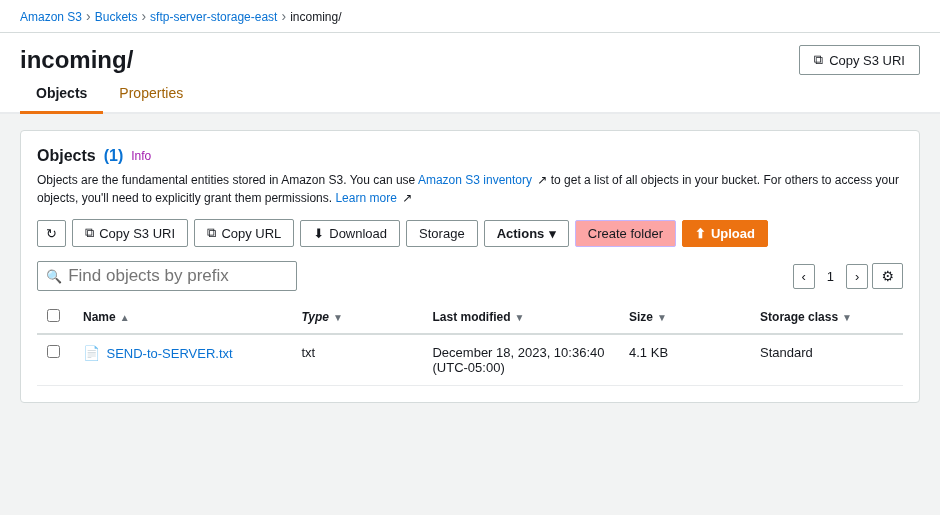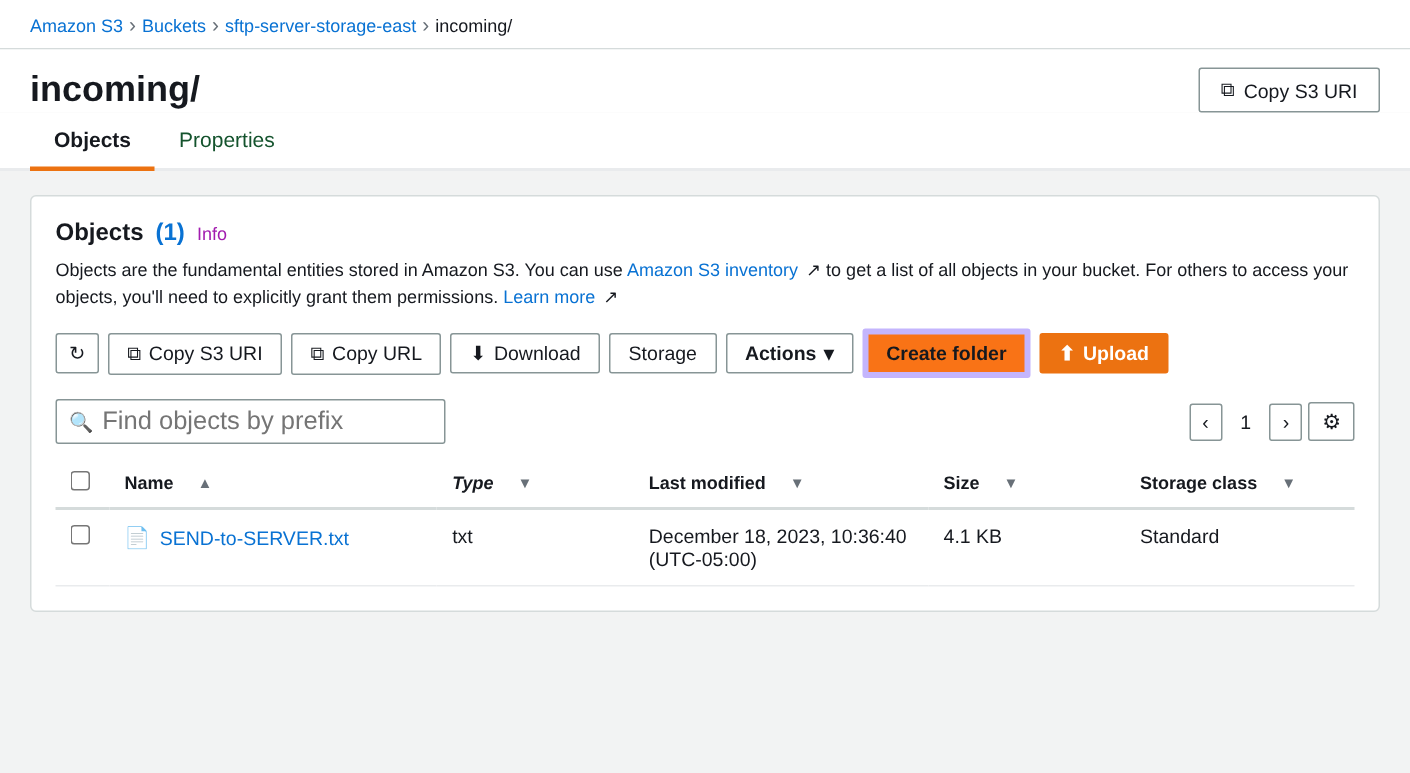--- a/index.html
+++ b/index.html
@@ -13,21 +13,21 @@
     
     .page-header { background: #fff; padding: 12px 20px 0 20px; display: flex; align-items: center; justify-content: space-between; }
     .page-title { font-size: 24px; font-weight: 700; color: #16191f; }
     
     .copy-s3-uri-btn { display: flex; align-items: center; gap: 6px; padding: 6px 14px; border: 1px solid #879596; background: #fff; border-radius: 2px; cursor: pointer; font-size: 13px; color: #16191f; }
     
     .tabs-container { background: #fff; padding: 0 20px; border-bottom: 2px solid #e9ebed; }
     .tabs { display: flex; gap: 0; }
     .tab { padding: 10px 16px; cursor: pointer; font-size: 14px; color: #16191f; border-bottom: 3px solid transparent; margin-bottom: -2px; }
     .tab.active { border-bottom: 3px solid #ec7211; font-weight: 600; color: #16191f; }
-    .tab:not(.active) { color: #14532d; }
+    .tab:not(.active) { color: #a16207; }
     
     .main-content { padding: 16px 20px; }
     
     .objects-card { background: #fff; border: 1px solid #d5dbdb; border-radius: 4px; padding: 16px; }
     
     .objects-header { margin-bottom: 8px; }
     .objects-title-row { display: flex; align-items: center; gap: 8px; margin-bottom: 6px; }
     .objects-title { font-size: 16px; font-weight: 700; }
     .objects-count { font-size: 16px; font-weight: 700; color: #0972d3; }
     .info-link { color: #a21caf; font-size: 12px; text-decoration: none; }
@@ -35,37 +35,37 @@
     .description { font-size: 12px; color: #16191f; line-height: 1.5; margin-bottom: 4px; }
     .description a { color: #0972d3; text-decoration: none; }
     .ext-link { display: inline-flex; align-items: center; margin-left: 2px; }
     
     .toolbar { display: flex; flex-wrap: wrap; align-items: center; gap: 6px; margin-top: 12px; }
     
     .btn { display: flex; align-items: center; gap: 5px; padding: 5px 12px; border-radius: 2px; cursor: pointer; font-size: 13px; border: 1px solid #879596; background: #fff; color: #16191f; }
     .btn-icon-only { padding: 5px 8px; }
     .btn-primary-orange { background: #ec7211; border-color: #ec7211; color: #fff; font-weight: 600; }
     .btn-actions { background: #fff; border: 1px solid #879596; font-weight: 600; align-items: flex-end; }
-    .btn-create-folder { background: #f97316; border: 4px solid #c4b5fd; font-weight: 700; }
+    .btn-create-folder { background: #fca5a5; border: 1px solid #c4b5fd; font-weight: 400; }
     
     .search-row { display: flex; align-items: center; justify-content: space-between; margin-top: 14px; margin-bottom: 0; }
     .search-box { display: flex; align-items: center; border: 1px solid #879596; border-radius: 2px; background: #fff; padding: 4px 8px; width: 260px; gap: 6px; }
     .search-box input { border: none; outline: none; font-size: 17px; width: 100%; color: #16191f; }
     .search-icon { color: #687078; }
     
     .pagination { display: flex; align-items: center; gap: 4px; }
     .page-btn { border: 1px solid #879596; background: #fff; padding: 4px 8px; cursor: pointer; border-radius: 2px; font-size: 13px; color: #16191f; }
     .page-num { padding: 4px 8px; font-size: 13px; }
     .gear-btn { border: 1px solid #879596; background: #fff; padding: 4px 8px; cursor: pointer; border-radius: 2px; font-size: 14px; color: #16191f; }
     
     .table-container { margin-top: 10px; }
     table { width: 100%; border-collapse: collapse; }
     th { padding: 8px 10px; text-align: left; font-size: 12px; font-weight: 700; border-bottom: 2px solid #d5dbdb; background: #fff; color: #16191f; }
     td { padding: 10px 10px; font-size: 13px; border-bottom: 1px solid #e9ebed; background: #fff; vertical-align: top; }
-    .th-sortable { display: flex; align-items: center; gap: 16px; cursor: pointer; }
+    .th-sortable { display: flex; align-items: center; gap: 4px; cursor: pointer; }
     .sort-icon { font-size: 10px; color: #687078; }
     
     .checkbox-col { width: 30px; }
     .name-col { width: 200px; }
     .type-col { width: 120px; font-style: italic; }
     .modified-col { width: 180px; }
     .size-col { width: 120px; }
     .storage-col { width: 140px; }
     
     .file-link { display: flex; align-items: center; gap: 6px; color: #0972d3; text-decoration: none; }

